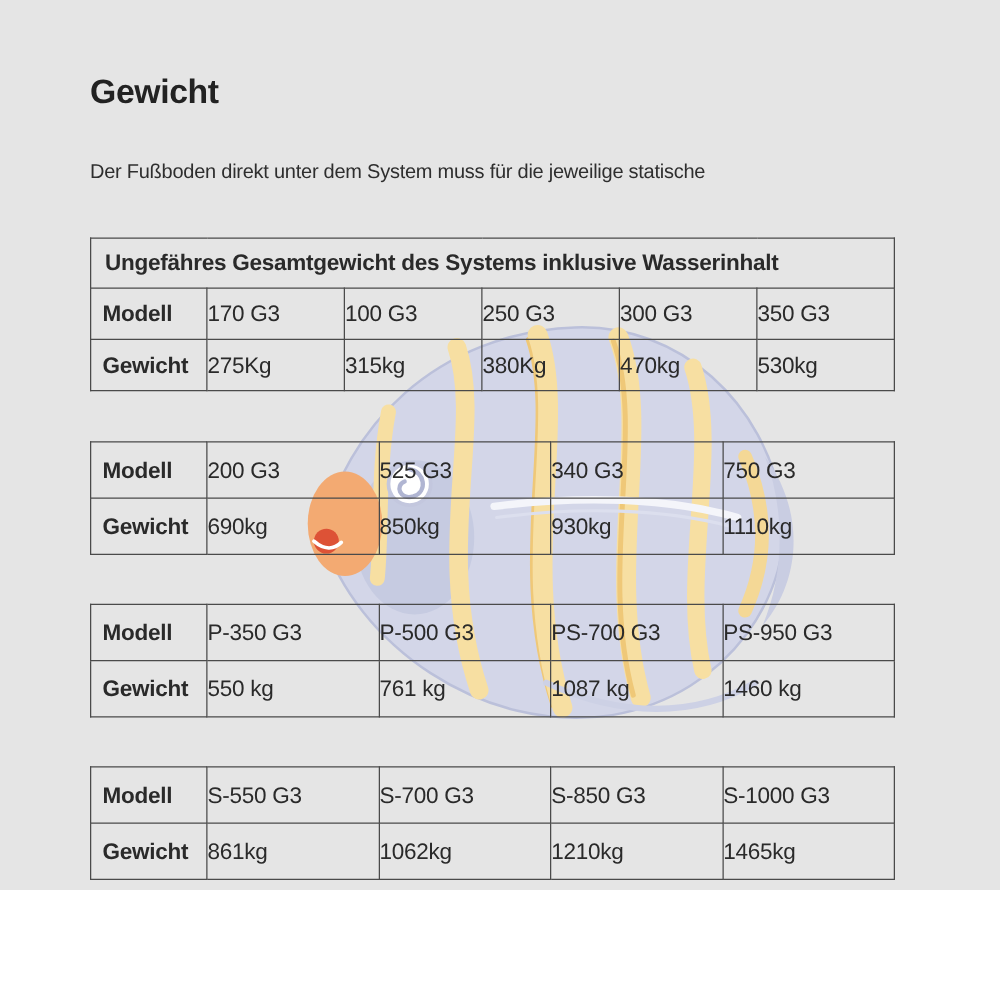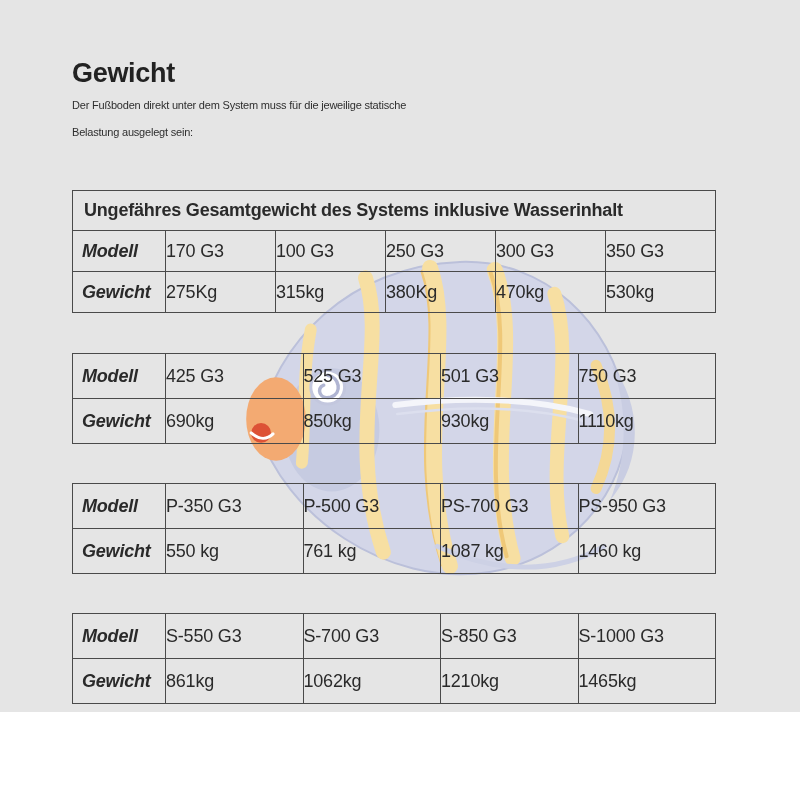--- a/index.html
+++ b/index.html
@@ -18,22 +18,22 @@
     z-index:0;
     pointer-events:none;
   }
   .content{position:absolute;left:0;top:0;width:800px;height:800px;z-index:1;}
   .title{
     position:absolute;left:72px;top:58px;
     font-size:27px;font-weight:700;
     letter-spacing:-0.3px;color:#222222;
   }
   .intro{
-    position:absolute;left:72px;top:92px;
-    font-size:11px;line-height:27px;color:#2e2e2e;
+    position:absolute;left:72px;top:124px;
+    font-size:16px;line-height:27px;color:#2e2e2e;
     letter-spacing:-0.2px;
   }
   table.t{
     position:absolute;left:72px;
     width:644px;
     border-collapse:collapse;
     table-layout:fixed;
     background:transparent;
   }
   table.t td{
@@ -47,21 +47,20 @@
   }
   table.t td.hdr{
     text-align:left;
     font-weight:700;
     padding:0 0 0 11px;
   }
   table.t td.lbl{
     text-align:left;
     font-weight:700;
     padding:0 0 0 9px;
-    font-style:italic;
   }
   .t1 tr{height:41px;}
   .t1 tr.hdr-row{height:40px;margin-left:32px;}
   .t2 tr,.t3 tr,.t4 tr{height:45px;}
   .t1{top:190px;}
   .t2{top:353px;}
   .t3{top:483px;}
   .t4{top:613px;}
 </style>
 </head>
@@ -99,21 +98,20 @@
 
     <path d="M 192 300 C 252 328, 312 328, 360 300" fill="none" stroke="#cdd1e5" stroke-width="5" stroke-linecap="round"></path>
   </svg>
 
   <div class="content">
 
     <div class="title">Gewicht</div>
 
     <div class="intro">
       <div>Der Fußboden direkt unter dem System muss für die jeweilige statische</div>
-      <div>Belastung ausgelegt sein:</div>
     </div>
 
     <table class="t t1">
       <colgroup>
         <col style="width:93px">
           <col>
           <col>
           <col>
           <col>
           <col>
@@ -145,23 +143,23 @@
       <colgroup>
         <col style="width:93px">
           <col>
           <col>
           <col>
           <col>
       </colgroup>
       <tbody>
           <tr>
         <td class="lbl">Modell</td>
-        <td>425 G3</td>
+        <td>200 G3</td>
         <td>525 G3</td>
-        <td>501 G3</td>
+        <td>340 G3</td>
         <td>750 G3</td>
       </tr>
       <tr>
         <td class="lbl">Gewicht</td>
         <td>690kg</td>
         <td>850kg</td>
         <td>930kg</td>
         <td>1110kg</td>
       </tr>
     </tbody>

